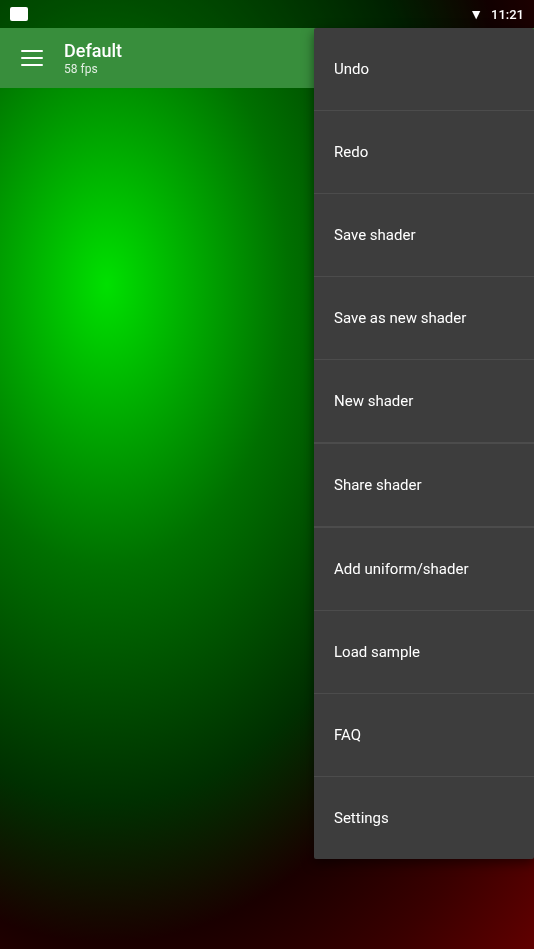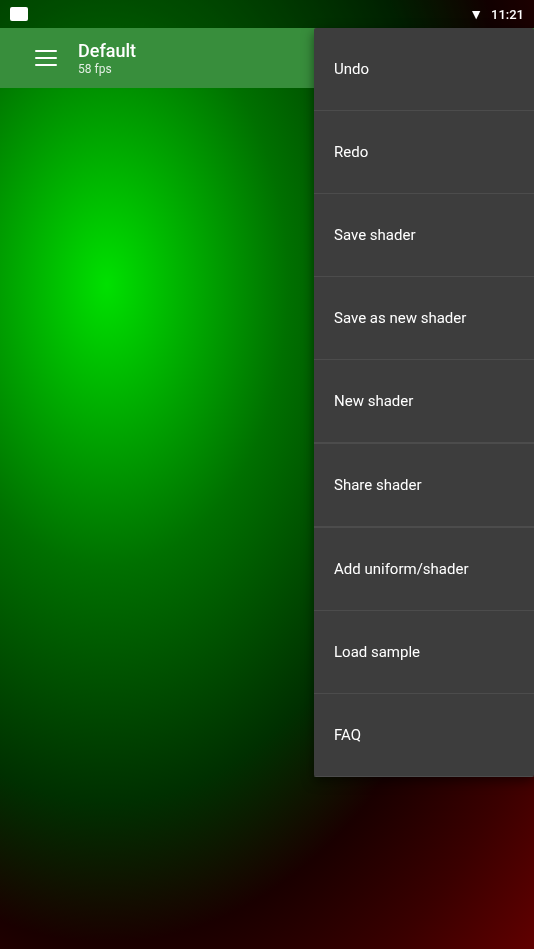--- a/index.html
+++ b/index.html
@@ -76,21 +76,21 @@
     .app-bar {
       position: absolute;
       top: 28px;
       left: 0;
       width: 534px;
       height: 60px;
       background: #388e3c;
       z-index: 10;
       display: flex;
       align-items: center;
-      padding: 0 26px;
+      padding: 0 12px;
     }
 
     .hamburger-btn {
       width: 40px;
       height: 40px;
       display: flex;
       flex-direction: column;
       justify-content: center;
       align-items: center;
       gap: 5px;
@@ -195,13 +195,14 @@
     <div class="menu-divider"></div>
     <div class="menu-item">Share shader</div>
     <div class="menu-divider"></div>
     <div class="menu-divider"></div>
     <div class="menu-item">Add uniform/shader</div>
     <div class="menu-divider"></div>
     <div class="menu-item">Load sample</div>
     <div class="menu-divider"></div>
     <div class="menu-item">FAQ</div>
     <div class="menu-divider"></div>
+    <div class="menu-item">Settings</div>
   </div>
 
 </body></html>

